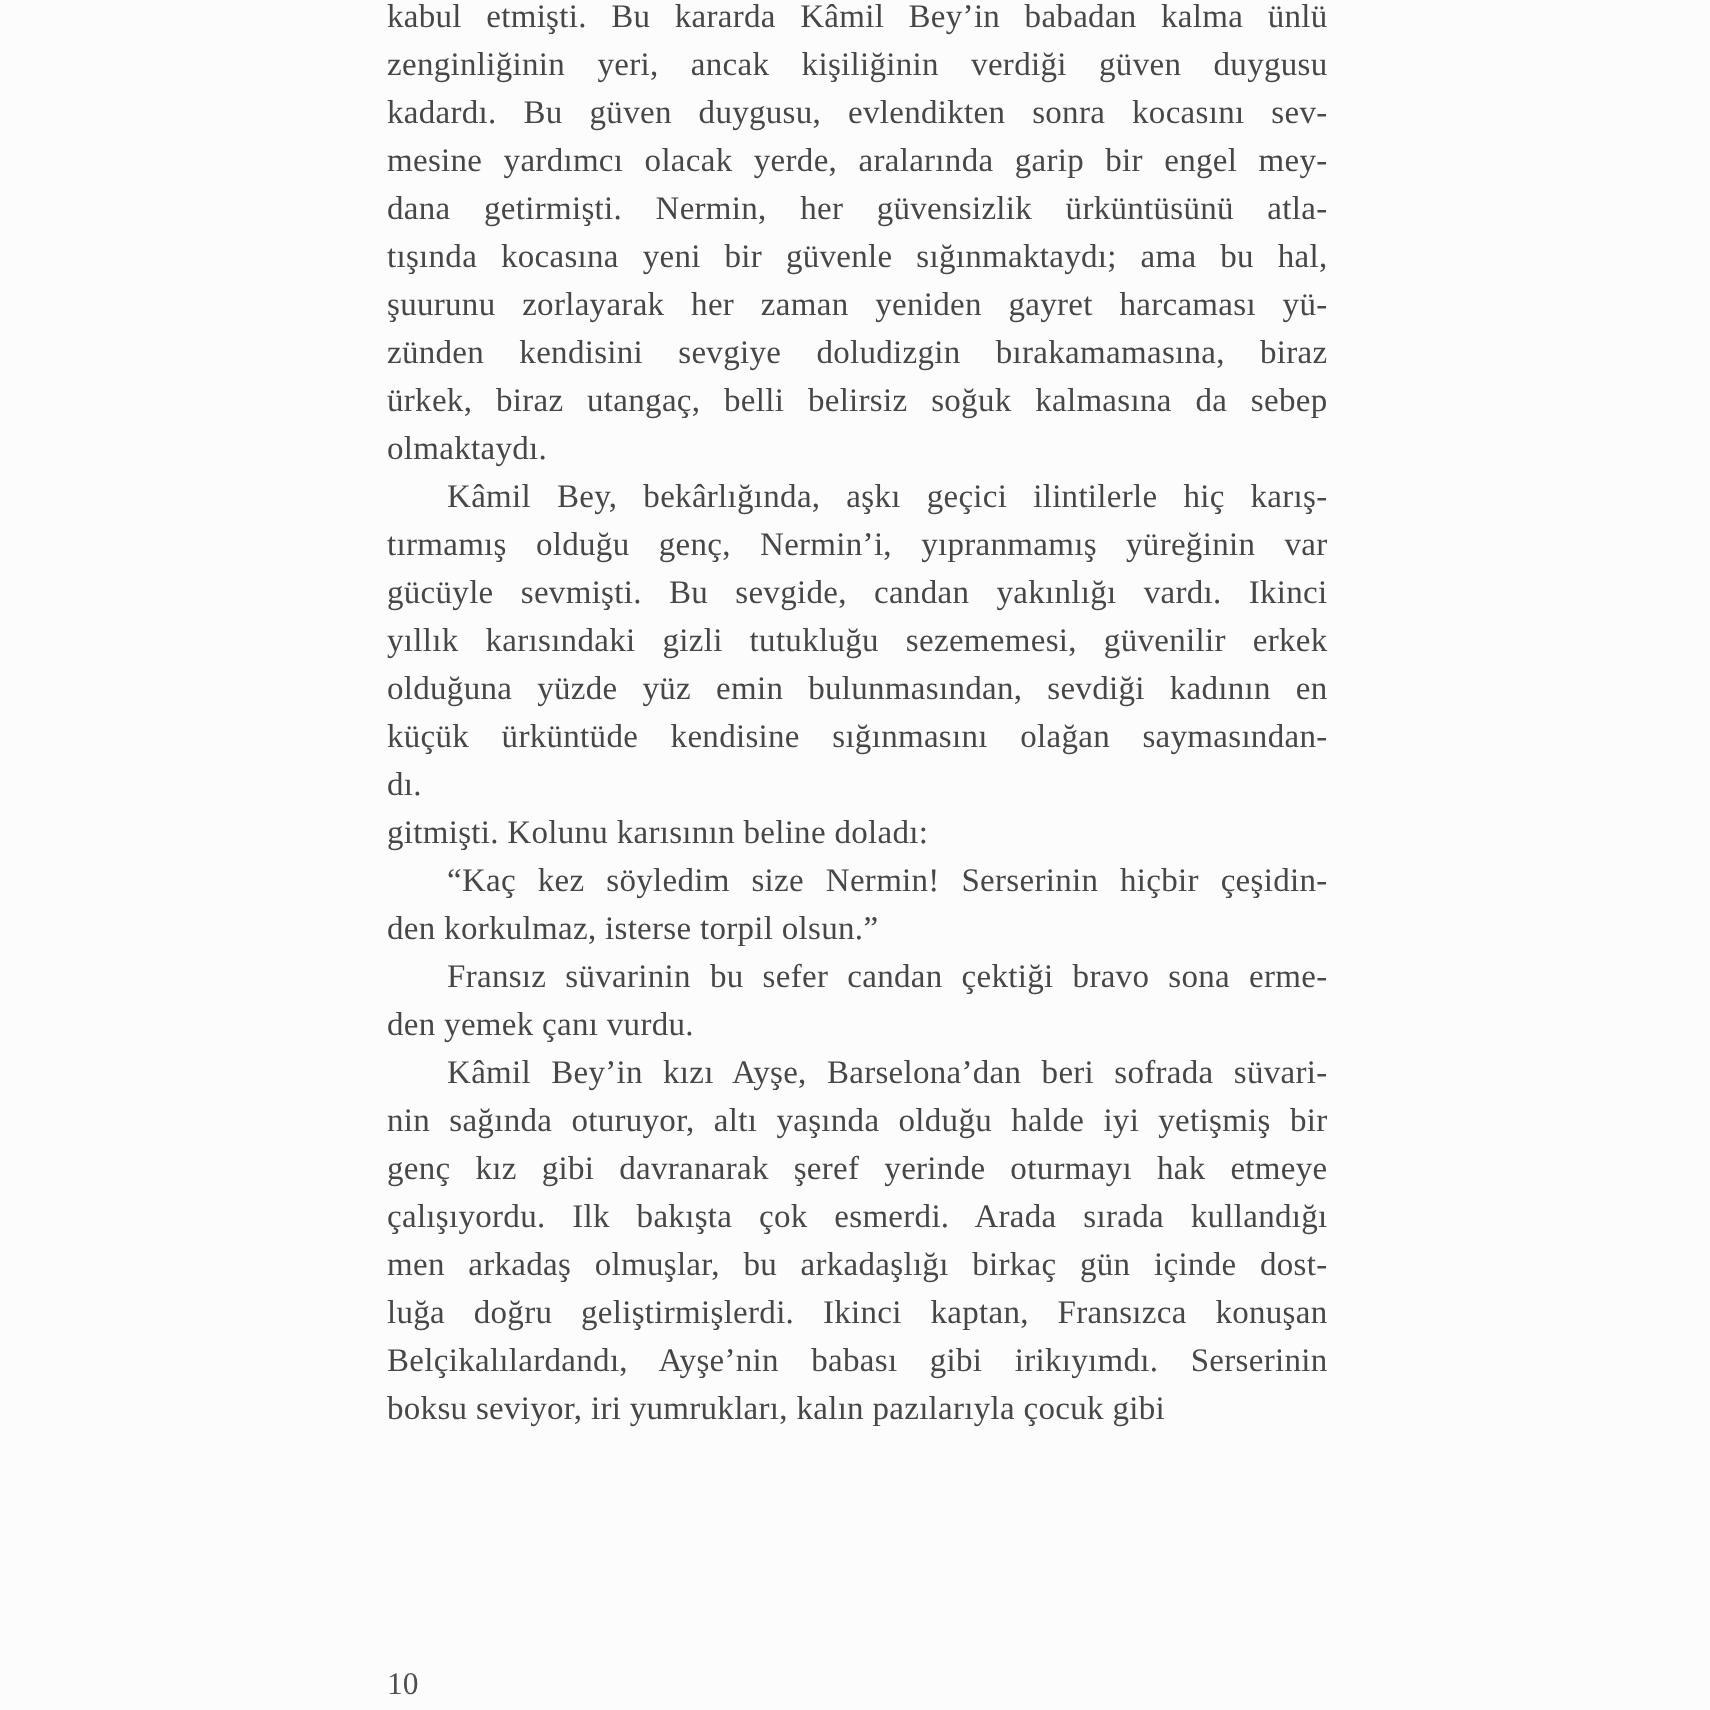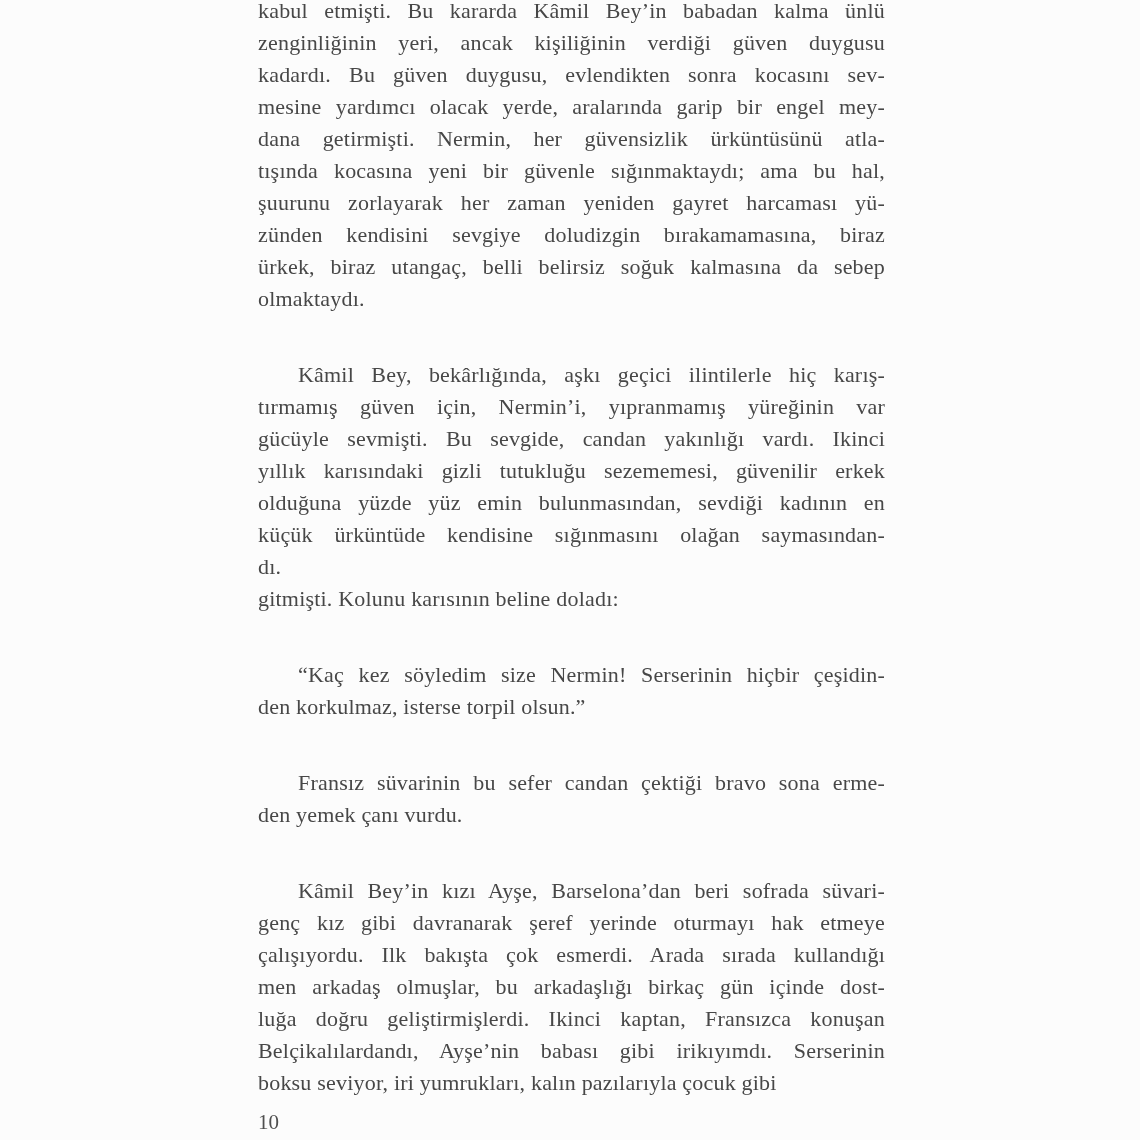--- a/index.html
+++ b/index.html
@@ -28,21 +28,20 @@
     text-align: justify;
     text-align-last: justify;
     white-space: normal;
   }
   .line.last {
     text-align-last: left;
     font-family: Liberation Serif, serif;
   }
   .line.indent {
     text-indent: 40px;
-    margin-top: 44px;
   }
   #page-footer {
     position: absolute;
     left: 258px;
     width: 627px;
     top: 1106px;
     font-size: 21px;
     line-height: 32px;
     color: #4f4f4f;
   }
@@ -56,32 +55,33 @@
       <div class="line">zenginliğinin yeri, ancak kişiliğinin verdiği güven duygusu</div>
       <div class="line">kadardı. Bu güven duygusu, evlendikten sonra kocasını sev-</div>
       <div class="line">mesine yardımcı olacak yerde, aralarında garip bir engel mey-</div>
       <div class="line">dana getirmişti. Nermin, her güvensizlik ürküntüsünü atla-</div>
       <div class="line">tışında kocasına yeni bir güvenle sığınmaktaydı; ama bu hal,</div>
       <div class="line">şuurunu zorlayarak her zaman yeniden gayret harcaması yü-</div>
       <div class="line">zünden kendisini sevgiye doludizgin bırakamamasına, biraz</div>
       <div class="line">ürkek, biraz utangaç, belli belirsiz soğuk kalmasına da sebep</div>
       <div class="line last">olmaktaydı.</div>
       <div class="line indent">Kâmil Bey, bekârlığında, aşkı geçici ilintilerle hiç karış-</div>
-      <div class="line">tırmamış güven için, Nermin’i, yıpranmamış yüreğinin var</div>
+      <div class="line">tırmamış olduğu genç, Nermin’i, yıpranmamış yüreğinin var</div>
       <div class="line">gücüyle sevmişti. Bu sevgide, candan yakınlığı vardı. Ikinci</div>
       <div class="line">yıllık karısındaki gizli tutukluğu sezememesi, güvenilir erkek</div>
       <div class="line">olduğuna yüzde yüz emin bulunmasından, sevdiği kadının en</div>
       <div class="line">küçük ürküntüde kendisine sığınmasını olağan saymasından-</div>
       <div class="line last">dı.</div>
       <div class="line last">gitmişti. Kolunu karısının beline doladı:</div>
       <div class="line indent">“Kaç kez söyledim size Nermin! Serserinin hiçbir çeşidin-</div>
       <div class="line last">den korkulmaz, isterse torpil olsun.”</div>
       <div class="line indent">Fransız süvarinin bu sefer candan çektiği bravo sona erme-</div>
       <div class="line last">den yemek çanı vurdu.</div>
       <div class="line indent">Kâmil Bey’in kızı Ayşe, Barselona’dan beri sofrada süvari-</div>
+      <div class="line">nin sağında oturuyor, altı yaşında olduğu halde iyi yetişmiş bir</div>
       <div class="line">genç kız gibi davranarak şeref yerinde oturmayı hak etmeye</div>
       <div class="line">çalışıyordu. Ilk bakışta çok esmerdi. Arada sırada kullandığı</div>
       <div class="line">men arkadaş olmuşlar, bu arkadaşlığı birkaç gün içinde dost-</div>
       <div class="line">luğa doğru geliştirmişlerdi. Ikinci kaptan, Fransızca konuşan</div>
       <div class="line">Belçikalılardandı, Ayşe’nin babası gibi irikıyımdı. Serserinin</div>
       <div class="line last">boksu seviyor, iri yumrukları, kalın pazılarıyla çocuk gibi</div>
     </div>
   <div id="page-footer">10</div>
 </main>
 

